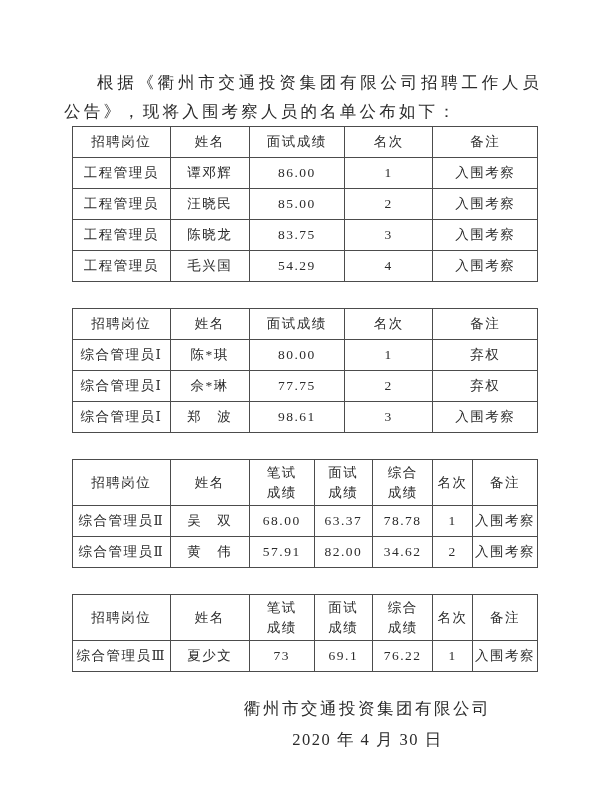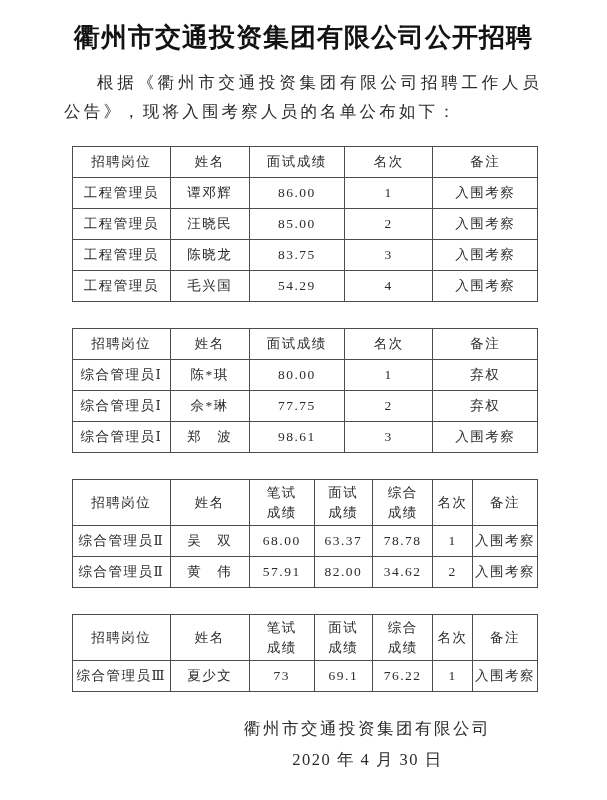--- a/index.html
+++ b/index.html
@@ -31,21 +31,21 @@
   .intro {
     font-size: 16.5px;
     line-height: 29px;
     letter-spacing: 3.2px;
     text-indent: 2em;
     text-align: justify;
     margin: 0 0 0 30px;
     width: 478px;
     color: #2b2b2b;
   }
-  .tables { margin-top: 20px; }
+  .tables { }
   .tables table {
     border-collapse: collapse;
     table-layout: fixed;
     width: 466px;
     margin-left: 38px;
     font-size: 13.5px;
     color: #2b2b2b;
   }
   .tables table + table { margin-top: 26px; }
   .tables th, .tables td {
@@ -85,21 +85,21 @@
     margin-top: 9px;
     letter-spacing: 1.5px;
   }
 </style>
 </head>
 <body>
 
 <div class="page">
 
   <h1 class="doc-title">
-    <span>衢州市交通投资集团有限公司公开招聘</span><br>
+    <br>
   </h1>
 
   <p class="intro">根据《衢州市交通投资集团有限公司招聘工作人员公告》，现将入围考察人员的名单公布如下：</p>
 
   <div class="tables">
       <table class="cols5">
         <colgroup>
           <col class="c0">
           <col class="c1">
           <col class="c2">

